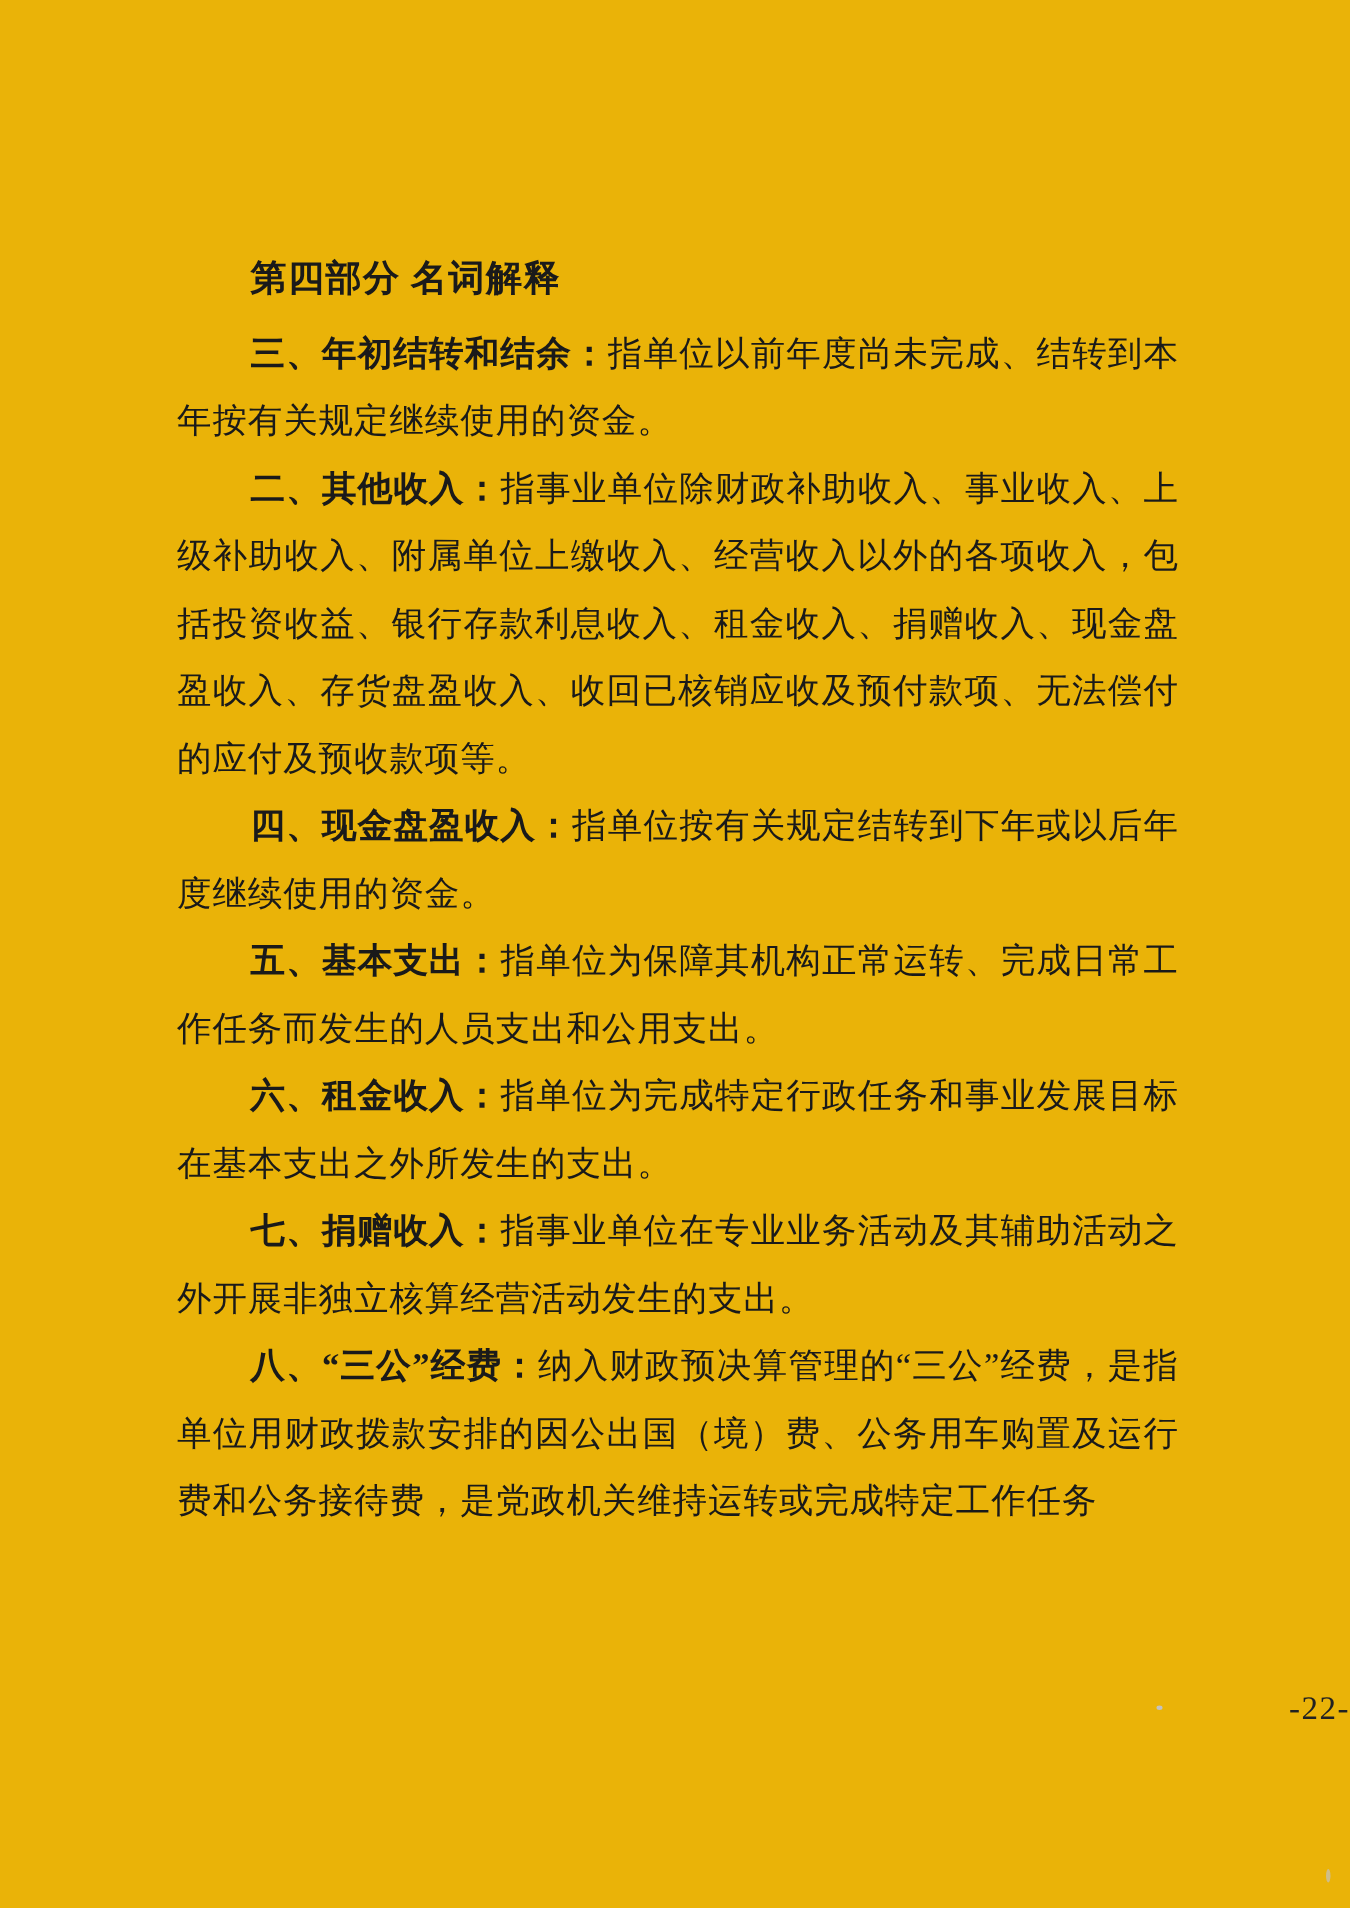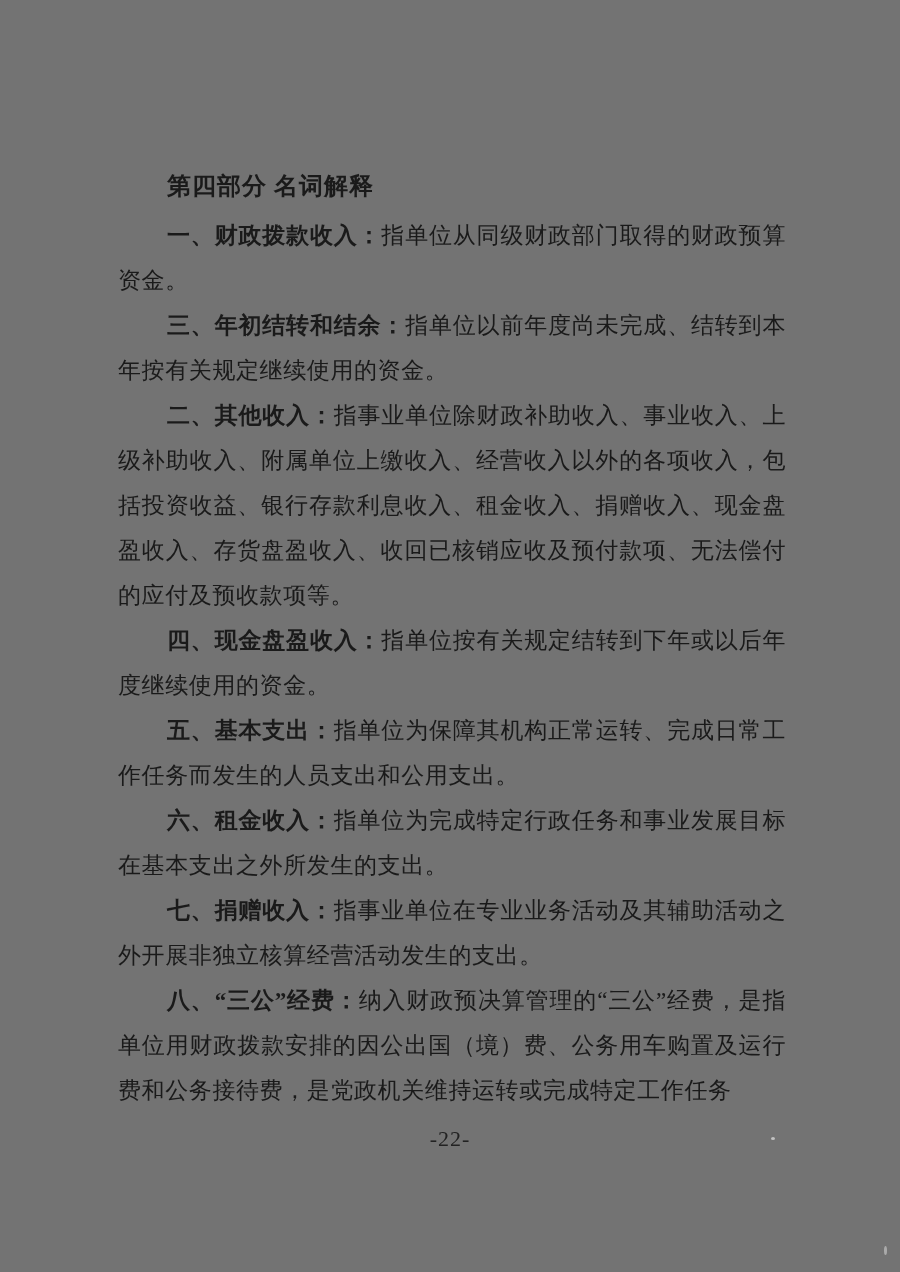--- a/index.html
+++ b/index.html
@@ -4,21 +4,21 @@
 <style>
   html, body {
     margin: 0;
     padding: 0;
     background: #ffffff;
   }
   .page {
     position: relative;
     width: 900px;
     height: 1272px;
-    background: #737373;
+    background: #eab308;
     overflow: hidden;
     font-family: "Liberation Serif", "DejaVu Serif", serif;
     color: #1a1a1a;
   }
   .content {
     position: absolute;
     left: 118px;
     top: 164px;
     width: 668px;
   }
@@ -42,21 +42,21 @@
     word-break: break-all;
   }
   .term {
     font-weight: bold;
   }
   .page-number {
     position: absolute;
     top: 1116px;
     left: 0;
     width: 100%;
-    text-align: center;
+    text-align: right;
     font-size: 22px;
     line-height: 45px;
     letter-spacing: 1px;
     color: #222222;
   }
   .speck {
     position: absolute;
     background: #c2c2c2;
     border-radius: 50%;
   }
@@ -64,21 +64,20 @@
   .speck-2 { left: 884px; top: 1246px; width: 3px; height: 9px; opacity: .7; }
 </style>
 </head>
 <body>
 
 <div class="page">
   <div class="content">
 
     <h2 class="doc-title">第四部分 名词解释</h2>
 
-    <p class="para"><span class="term">一、财政拨款收入：</span><span>指单位从同级财政部门取得的财政预算资金。</span></p>
 
     <p class="para"><span class="term">三、年初结转和结余：</span><span>指单位以前年度尚未完成、结转到本年按有关规定继续使用的资金。</span></p>
 
     <p class="para"><span class="term">二、其他收入：</span><span>指事业单位除财政补助收入、事业收入、上级补助收入、附属单位上缴收入、经营收入以外的各项收入，包括投资收益、银行存款利息收入、租金收入、捐赠收入、现金盘盈收入、存货盘盈收入、收回已核销应收及预付款项、无法偿付的应付及预收款项等。</span></p>
 
     <p class="para"><span class="term">四、现金盘盈收入：</span><span>指单位按有关规定结转到下年或以后年度继续使用的资金。</span></p>
 
     <p class="para"><span class="term">五、基本支出：</span><span>指单位为保障其机构正常运转、完成日常工作任务而发生的人员支出和公用支出。</span></p>
 
     <p class="para"><span class="term">六、租金收入：</span><span>指单位为完成特定行政任务和事业发展目标在基本支出之外所发生的支出。</span></p>

